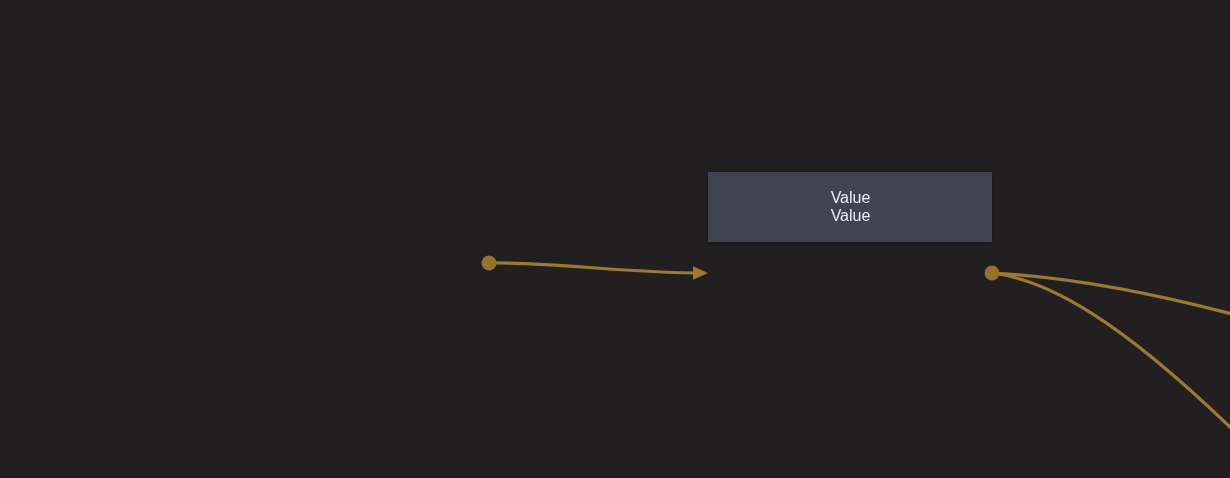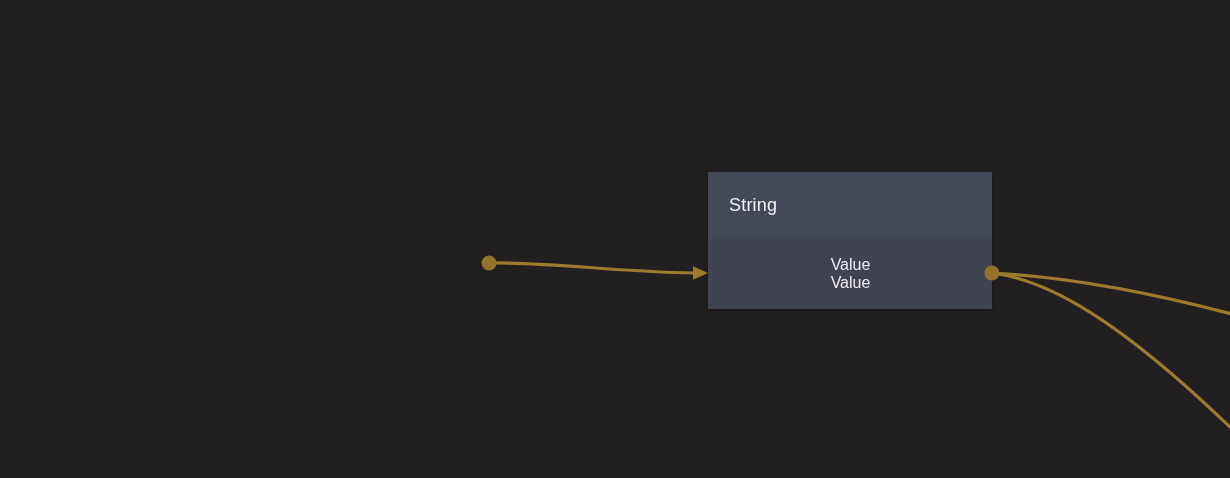--- a/index.html
+++ b/index.html
@@ -90,23 +90,20 @@
     <path d="M 992 273 C 1072 277 1152 293 1232 314" fill="none" stroke="#9c7a2e" stroke-width="3.2" stroke-linecap="round"></path>
 
     <path d="M 992 273 C 1048 280 1118 319 1232 429" fill="none" stroke="#9c7a2e" stroke-width="3.2" stroke-linecap="round"></path>
 
     <circle cx="489" cy="263" r="7.5" fill="#93722c"></circle>
     <circle cx="992" cy="273" r="7.5" fill="#93722c"></circle>
   </svg>
 
 
   <div class="node node-string">
-    <div class="node-header">
-      <span class="node-title">String</span>
-    </div>
     <div class="node-body">
       <div class="port-row in-out">
         <span class="port-label">Value</span>
         <span class="port-label">Value</span>
       </div>
     </div>
   </div>
 
 </div>
 

